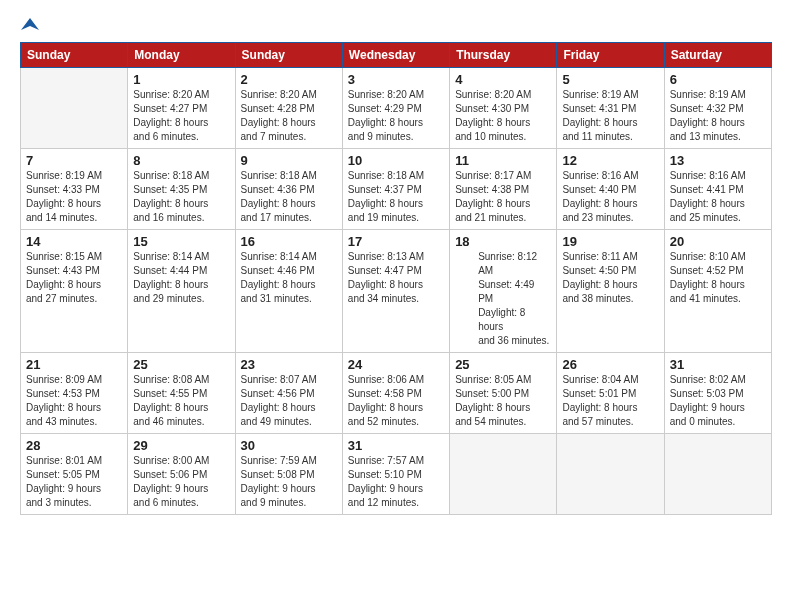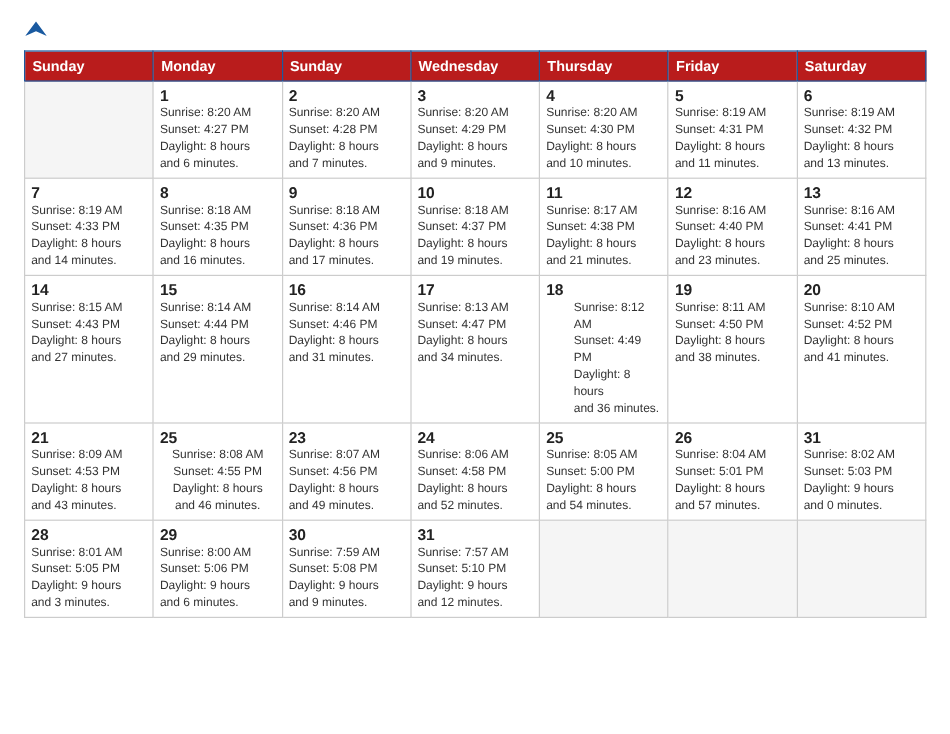--- a/index.html
+++ b/index.html
@@ -267,21 +267,21 @@
         <tr>
           <td>
             <span class="day-number">21</span>
             <div class="day-info" style="white-space: pre-line;">Sunrise: 8:09 AM
 Sunset: 4:53 PM
 Daylight: 8 hours
 and 43 minutes.</div>
           </td>
           <td>
             <span class="day-number">25</span>
-            <div class="day-info" style="white-space: pre-line; text-align: center;">Sunrise: 8:08 AM
+            <div class="day-info" style="white-space: pre-line;">Sunrise: 8:08 AM
 Sunset: 4:55 PM
 Daylight: 8 hours
 and 46 minutes.</div>
           </td>
           <td>
             <span class="day-number">23</span>
             <div class="day-info" style="white-space: pre-line;">Sunrise: 8:07 AM
 Sunset: 4:56 PM
 Daylight: 8 hours
 and 49 minutes.</div>

